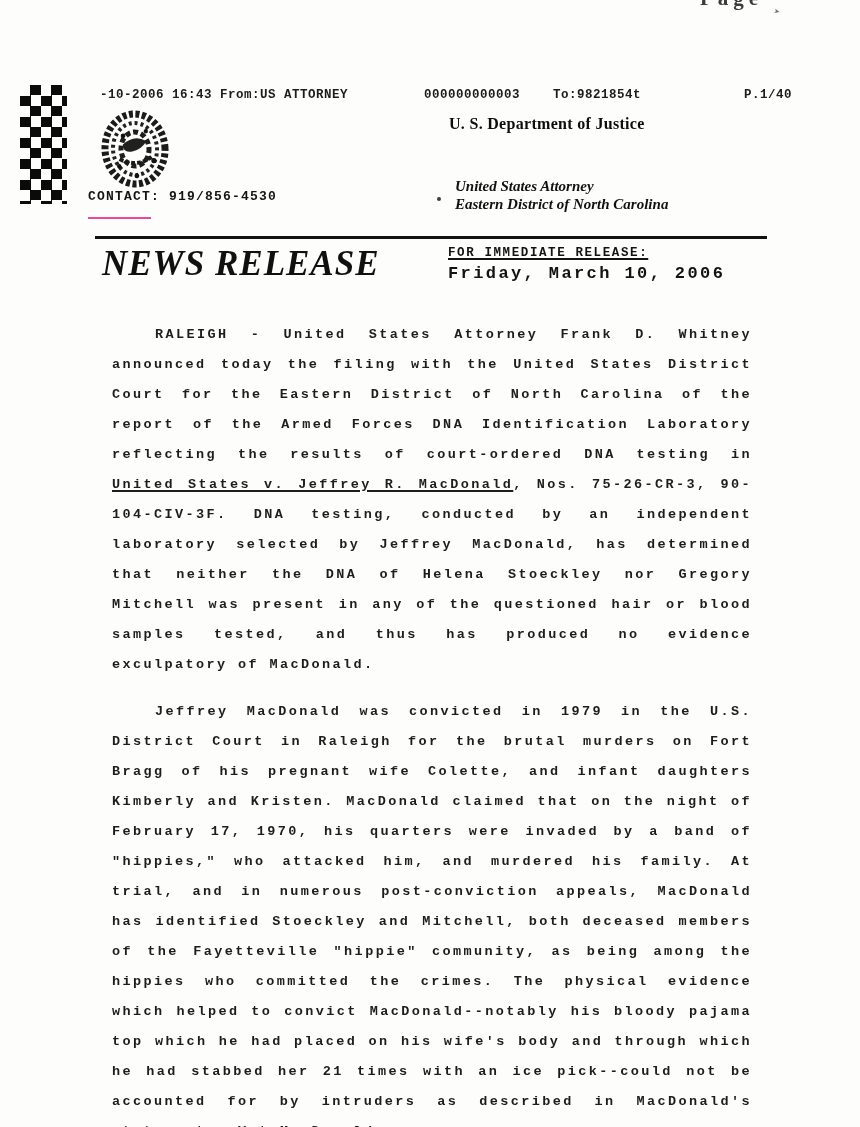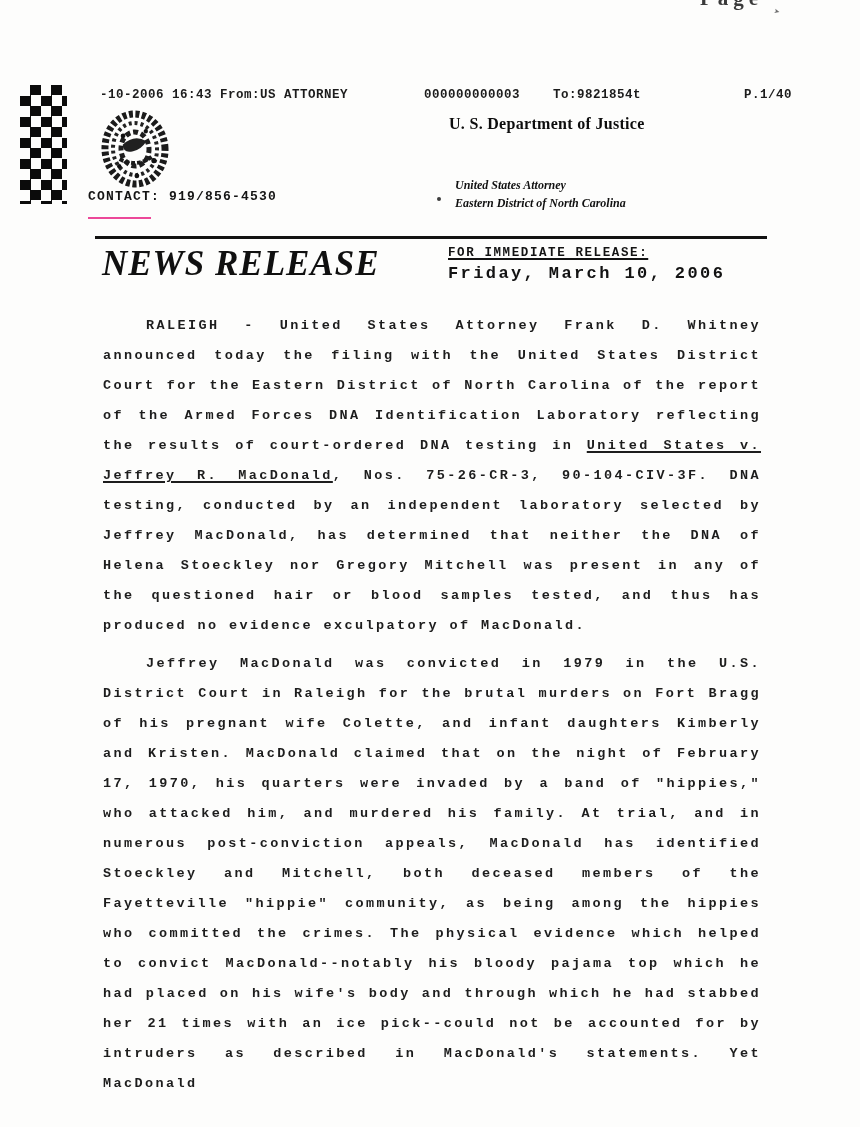--- a/index.html
+++ b/index.html
@@ -53,21 +53,21 @@
     position:absolute;left:88px;top:189px;
     font-family:"Liberation Mono",monospace;
     font-weight:bold;font-size:13px;color:#141414;
     letter-spacing:1.2px;white-space:nowrap;
   }
   .contact .u{border-bottom:2px solid #ec4899;padding-bottom:13px;}
   .speck{position:absolute;left:437px;top:197px;width:4px;height:4px;background:#3c3c3c;border-radius:50%;}
   .office{
     position:absolute;left:455px;
     font-family:"Liberation Serif",serif;
-    font-style:italic;font-weight:bold;font-size:12px;color:#111;
+    font-style:italic;font-weight:bold;font-size:15px;color:#111;
     white-space:nowrap;
   }
   .office1{top:178px;}
   .office2{top:196px;}
   .rule{position:absolute;left:95px;top:236px;width:672px;height:3px;background:#121212;}
   .nr-title{
     position:absolute;left:102px;top:244px;
     font-family:"Liberation Serif",serif;
     font-style:italic;font-weight:bold;font-size:35px;color:#101010;
     letter-spacing:1px;white-space:nowrap;
@@ -85,21 +85,21 @@
     font-weight:bold;font-size:17px;color:#131313;
     letter-spacing:2.4px;white-space:nowrap;
   }
   .bodytext{
     position:absolute;left:95px;top:303px;width:674px;
     font-family:"Liberation Mono",monospace;
     font-weight:bold;font-size:13.5px;color:#1d1d1d;
     letter-spacing:2.4px;line-height:30px;
     text-align:justify;
   }
-  .bodytext p{margin:8px;text-indent:43px;}
+  .bodytext p{margin:17px;text-indent:43px;}
   .case-cite{text-decoration:underline;text-decoration-thickness:2px;text-underline-offset:2px;}
 </style>
 </head>
 <body>
 
 <div class="page">
 
   <div class="top-frag">Page</div>
   <div class="arrow-smudge">➤</div>
 

